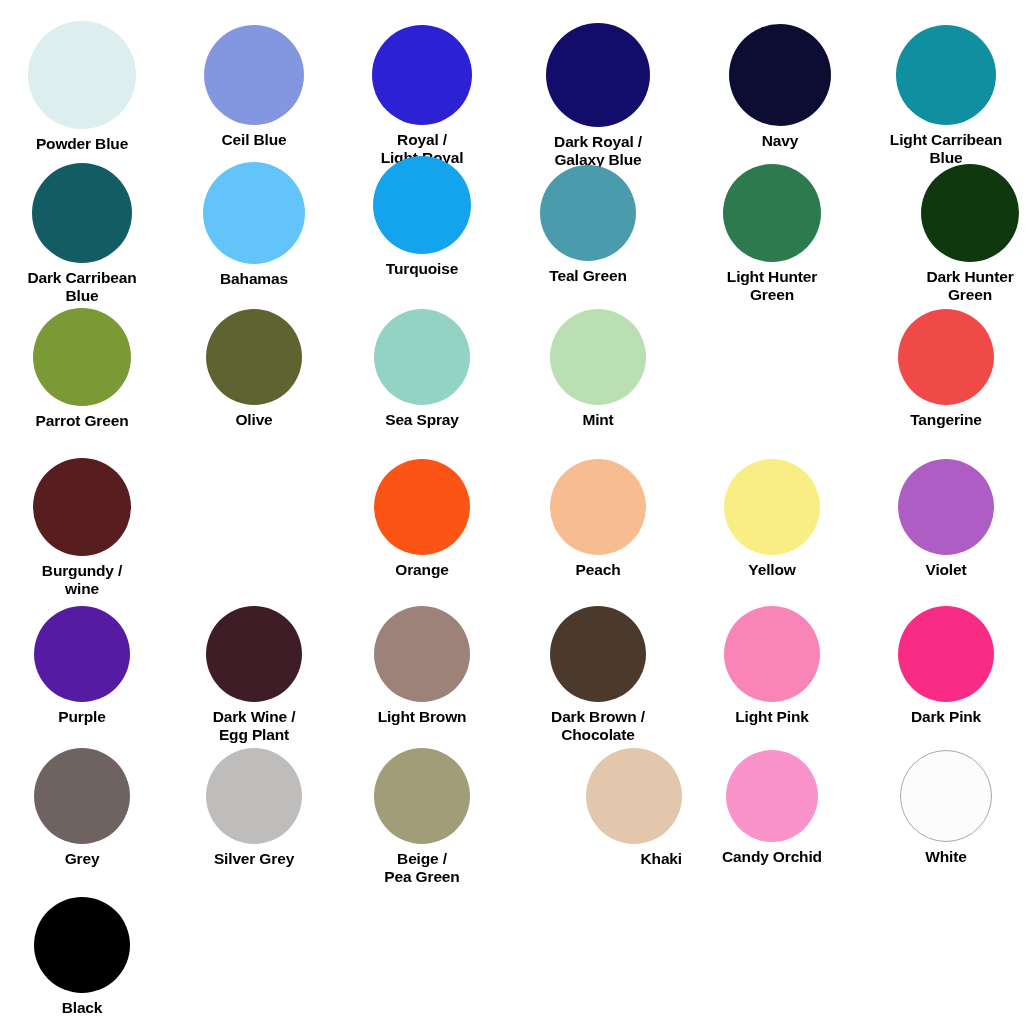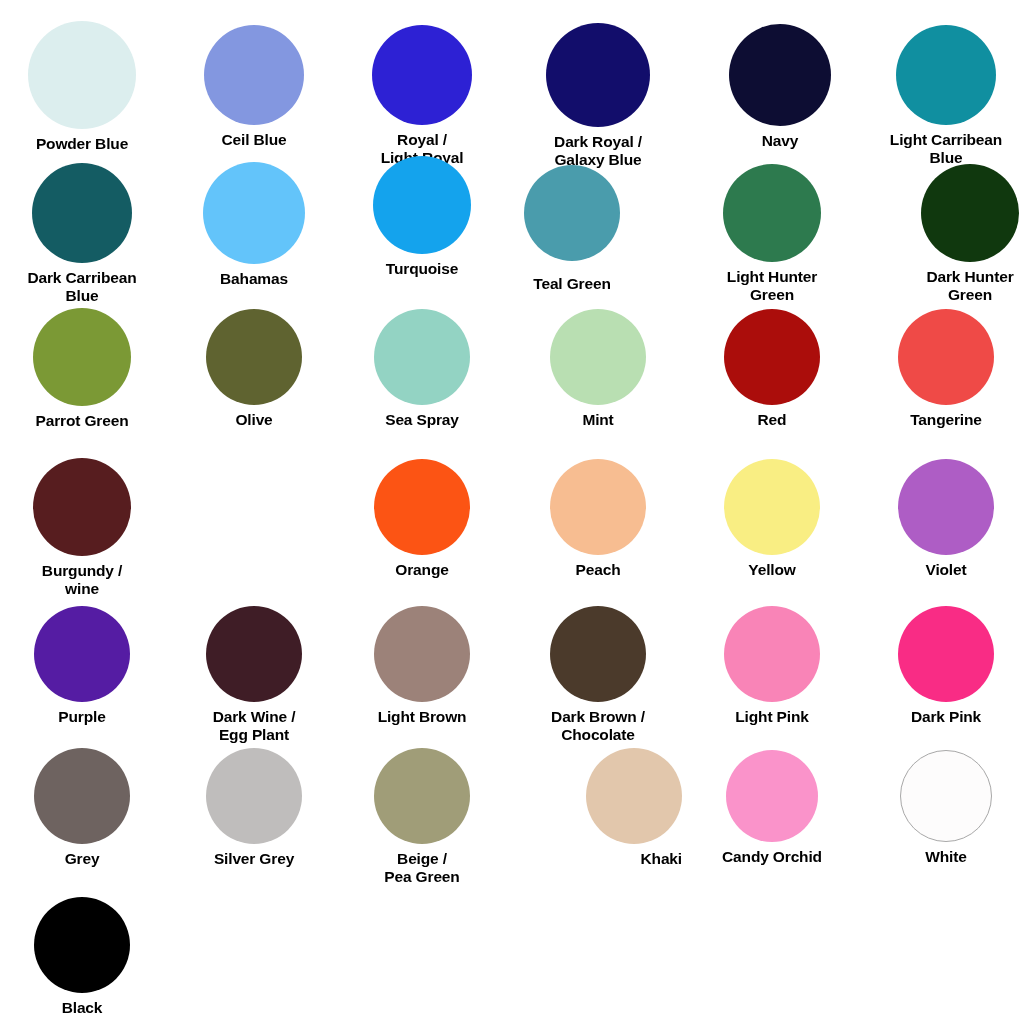--- a/index.html
+++ b/index.html
@@ -90,21 +90,21 @@
 Blue</div>
     </div>
     <div class="swatch-cell" style="position: absolute; left: 170px; top: 162px; width: 168px;">
       <div class="swatch-dot" title="Bahamas" style="width: 102px; height: 102px; background: rgb(99, 196, 250);"></div>
       <div class="swatch-label">Bahamas</div>
     </div>
     <div class="swatch-cell" style="position: absolute; left: 338px; top: 156px; width: 168px;">
       <div class="swatch-dot" title="Turquoise" style="width: 98px; height: 98px; background: rgb(20, 163, 237);"></div>
       <div class="swatch-label">Turquoise</div>
     </div>
-    <div class="swatch-cell" style="position: absolute; left: 488px; top: 165px; width: 168px; gap: 8px;">
+    <div class="swatch-cell" style="position: absolute; left: 504px; top: 165px; width: 168px;">
       <div class="swatch-dot" title="Teal Green" style="width: 96px; height: 96px; background: rgb(74, 156, 172);"></div>
       <div class="swatch-label">Teal Green</div>
     </div>
     <div class="swatch-cell" style="position: absolute; left: 688px; top: 164px; width: 168px;">
       <div class="swatch-dot" title="Light Hunter Green" style="width: 98px; height: 98px; background: rgb(45, 122, 78);"></div>
       <div class="swatch-label">Light Hunter
 Green</div>
     </div>
     <div class="swatch-cell" style="position: absolute; left: 886px; top: 164px; width: 168px; align-items: center;">
       <div class="swatch-dot" title="Dark Hunter Green" style="width: 98px; height: 98px; background: rgb(16, 56, 14);"></div>
@@ -120,24 +120,20 @@
       <div class="swatch-label">Olive</div>
     </div>
     <div class="swatch-cell" style="position: absolute; left: 338px; top: 309px; width: 168px;">
       <div class="swatch-dot" title="Sea Spray" style="width: 96px; height: 96px; background: rgb(147, 211, 195);"></div>
       <div class="swatch-label">Sea Spray</div>
     </div>
     <div class="swatch-cell" style="position: absolute; left: 514px; top: 309px; width: 168px;">
       <div class="swatch-dot" title="Mint" style="width: 96px; height: 96px; background: rgb(185, 223, 178);"></div>
       <div class="swatch-label">Mint</div>
     </div>
-    <div class="swatch-cell" style="position: absolute; left: 688px; top: 309px; width: 168px;">
-      <div class="swatch-dot" title="Red" style="width: 96px; height: 96px; background: rgb(171, 13, 11);"></div>
-      <div class="swatch-label">Red</div>
-    </div>
     <div class="swatch-cell" style="position: absolute; left: 862px; top: 309px; width: 168px;">
       <div class="swatch-dot" title="Tangerine" style="width: 96px; height: 96px; background: rgb(239, 74, 71);"></div>
       <div class="swatch-label">Tangerine</div>
     </div>
     <div class="swatch-cell" style="position: absolute; left: -2px; top: 458px; width: 168px;">
       <div class="swatch-dot" title="Burgundy / wine" style="width: 98px; height: 98px; background: rgb(87, 29, 31);"></div>
       <div class="swatch-label">Burgundy /
 wine</div>
     </div>
     <div class="swatch-cell" style="position: absolute; left: 338px; top: 459px; width: 168px;">

